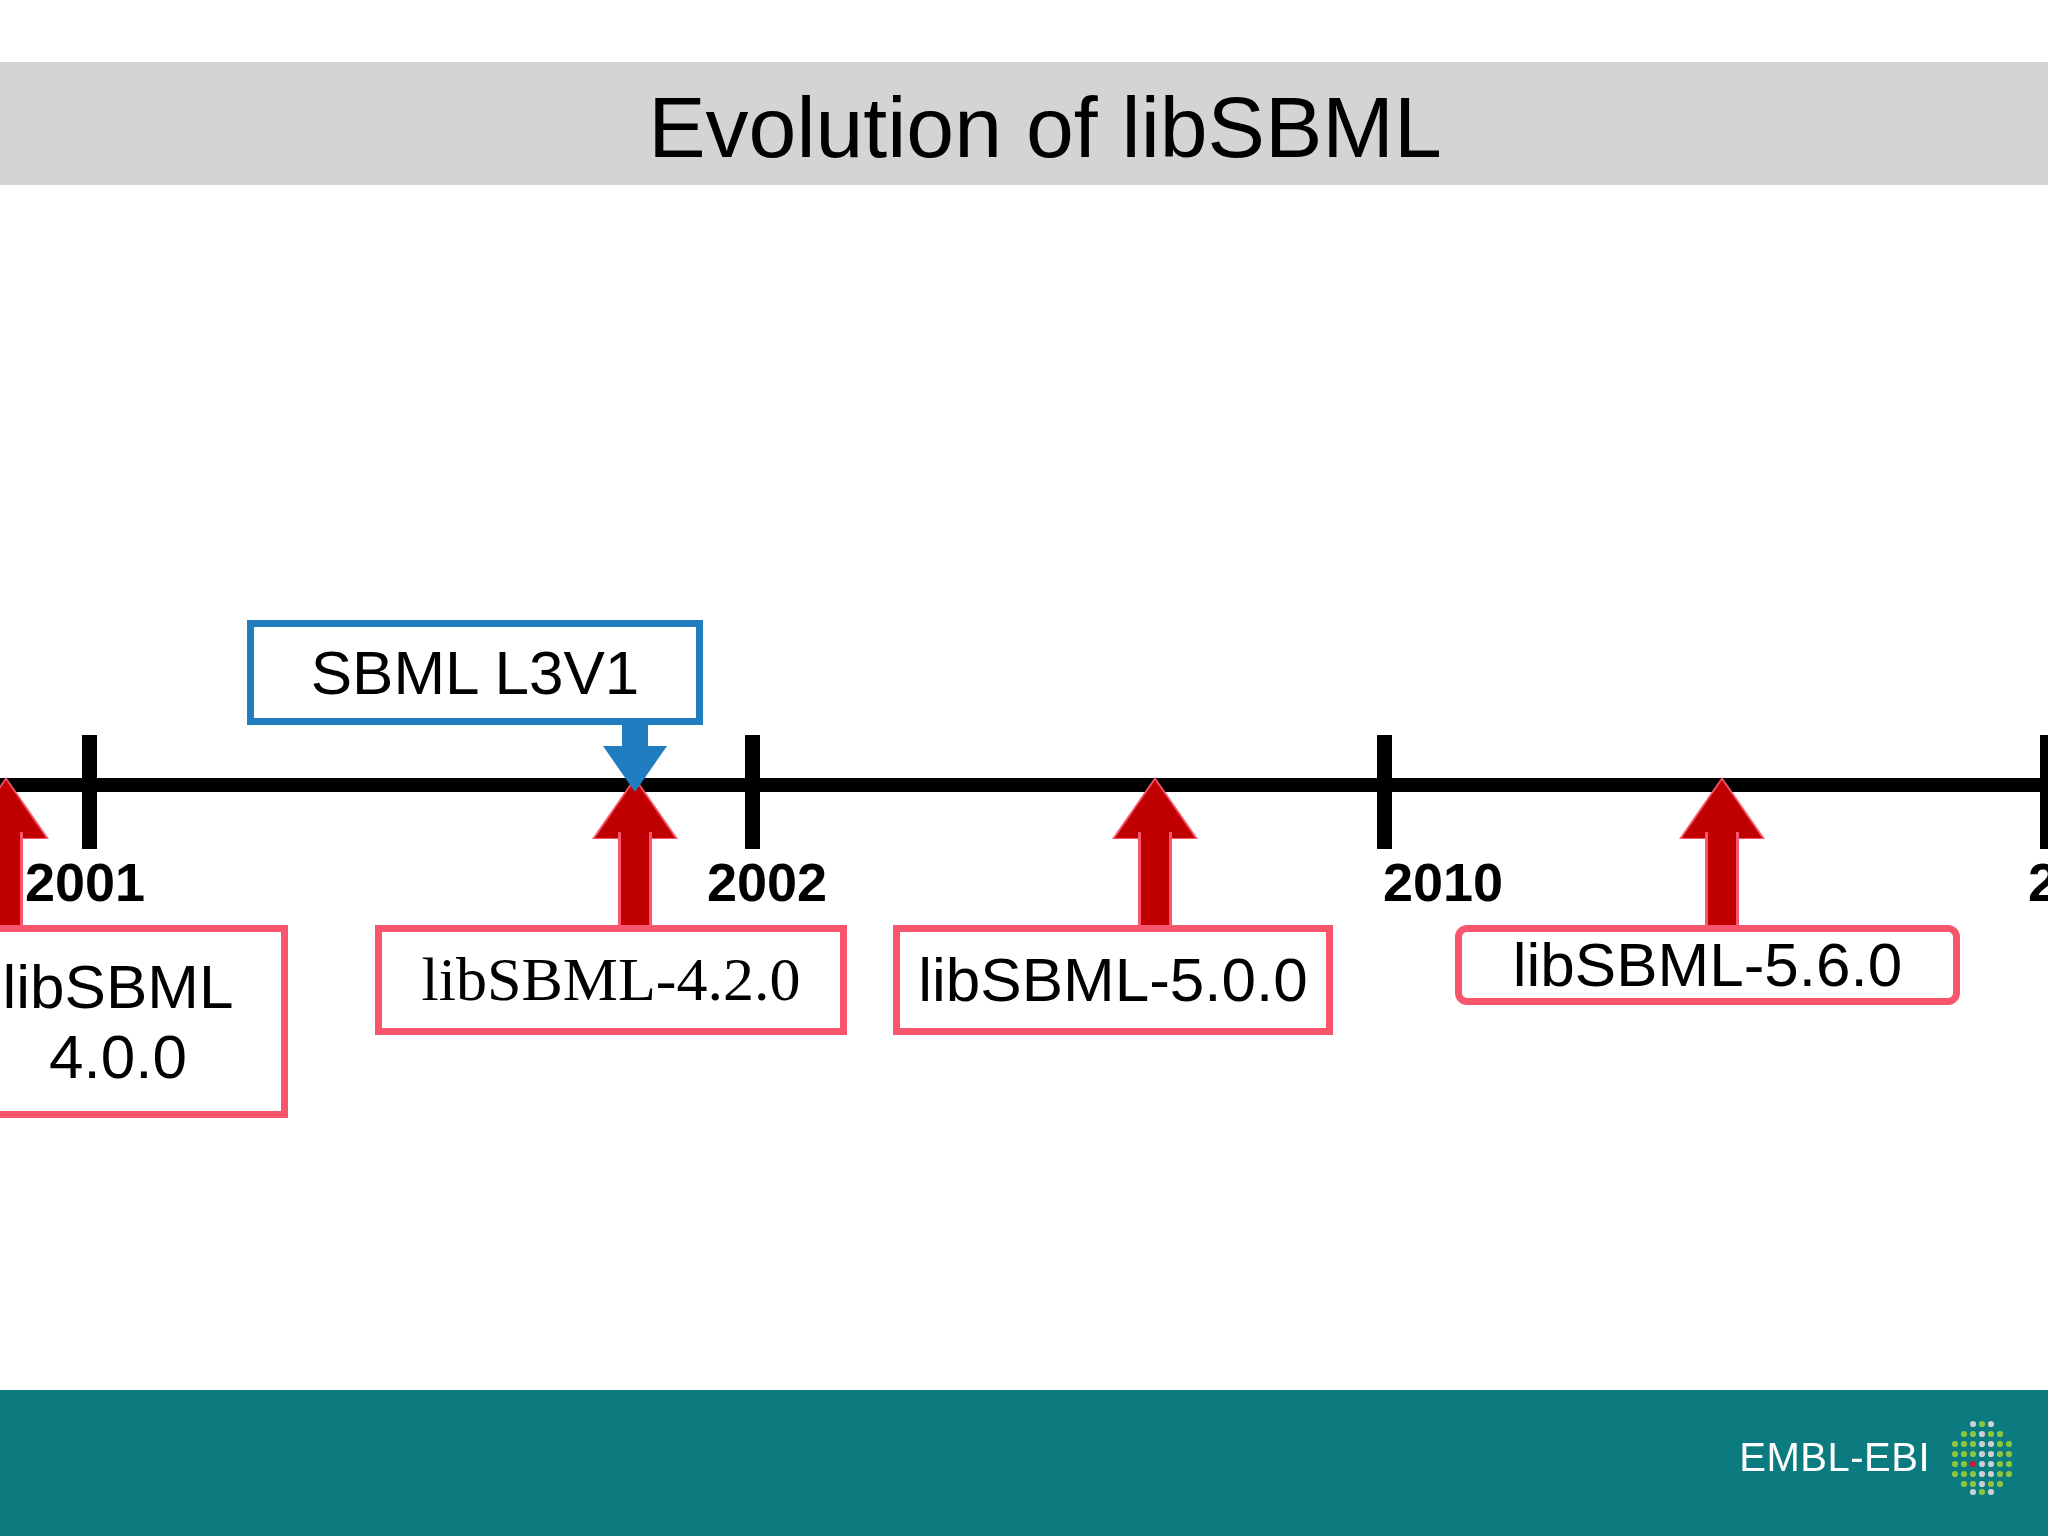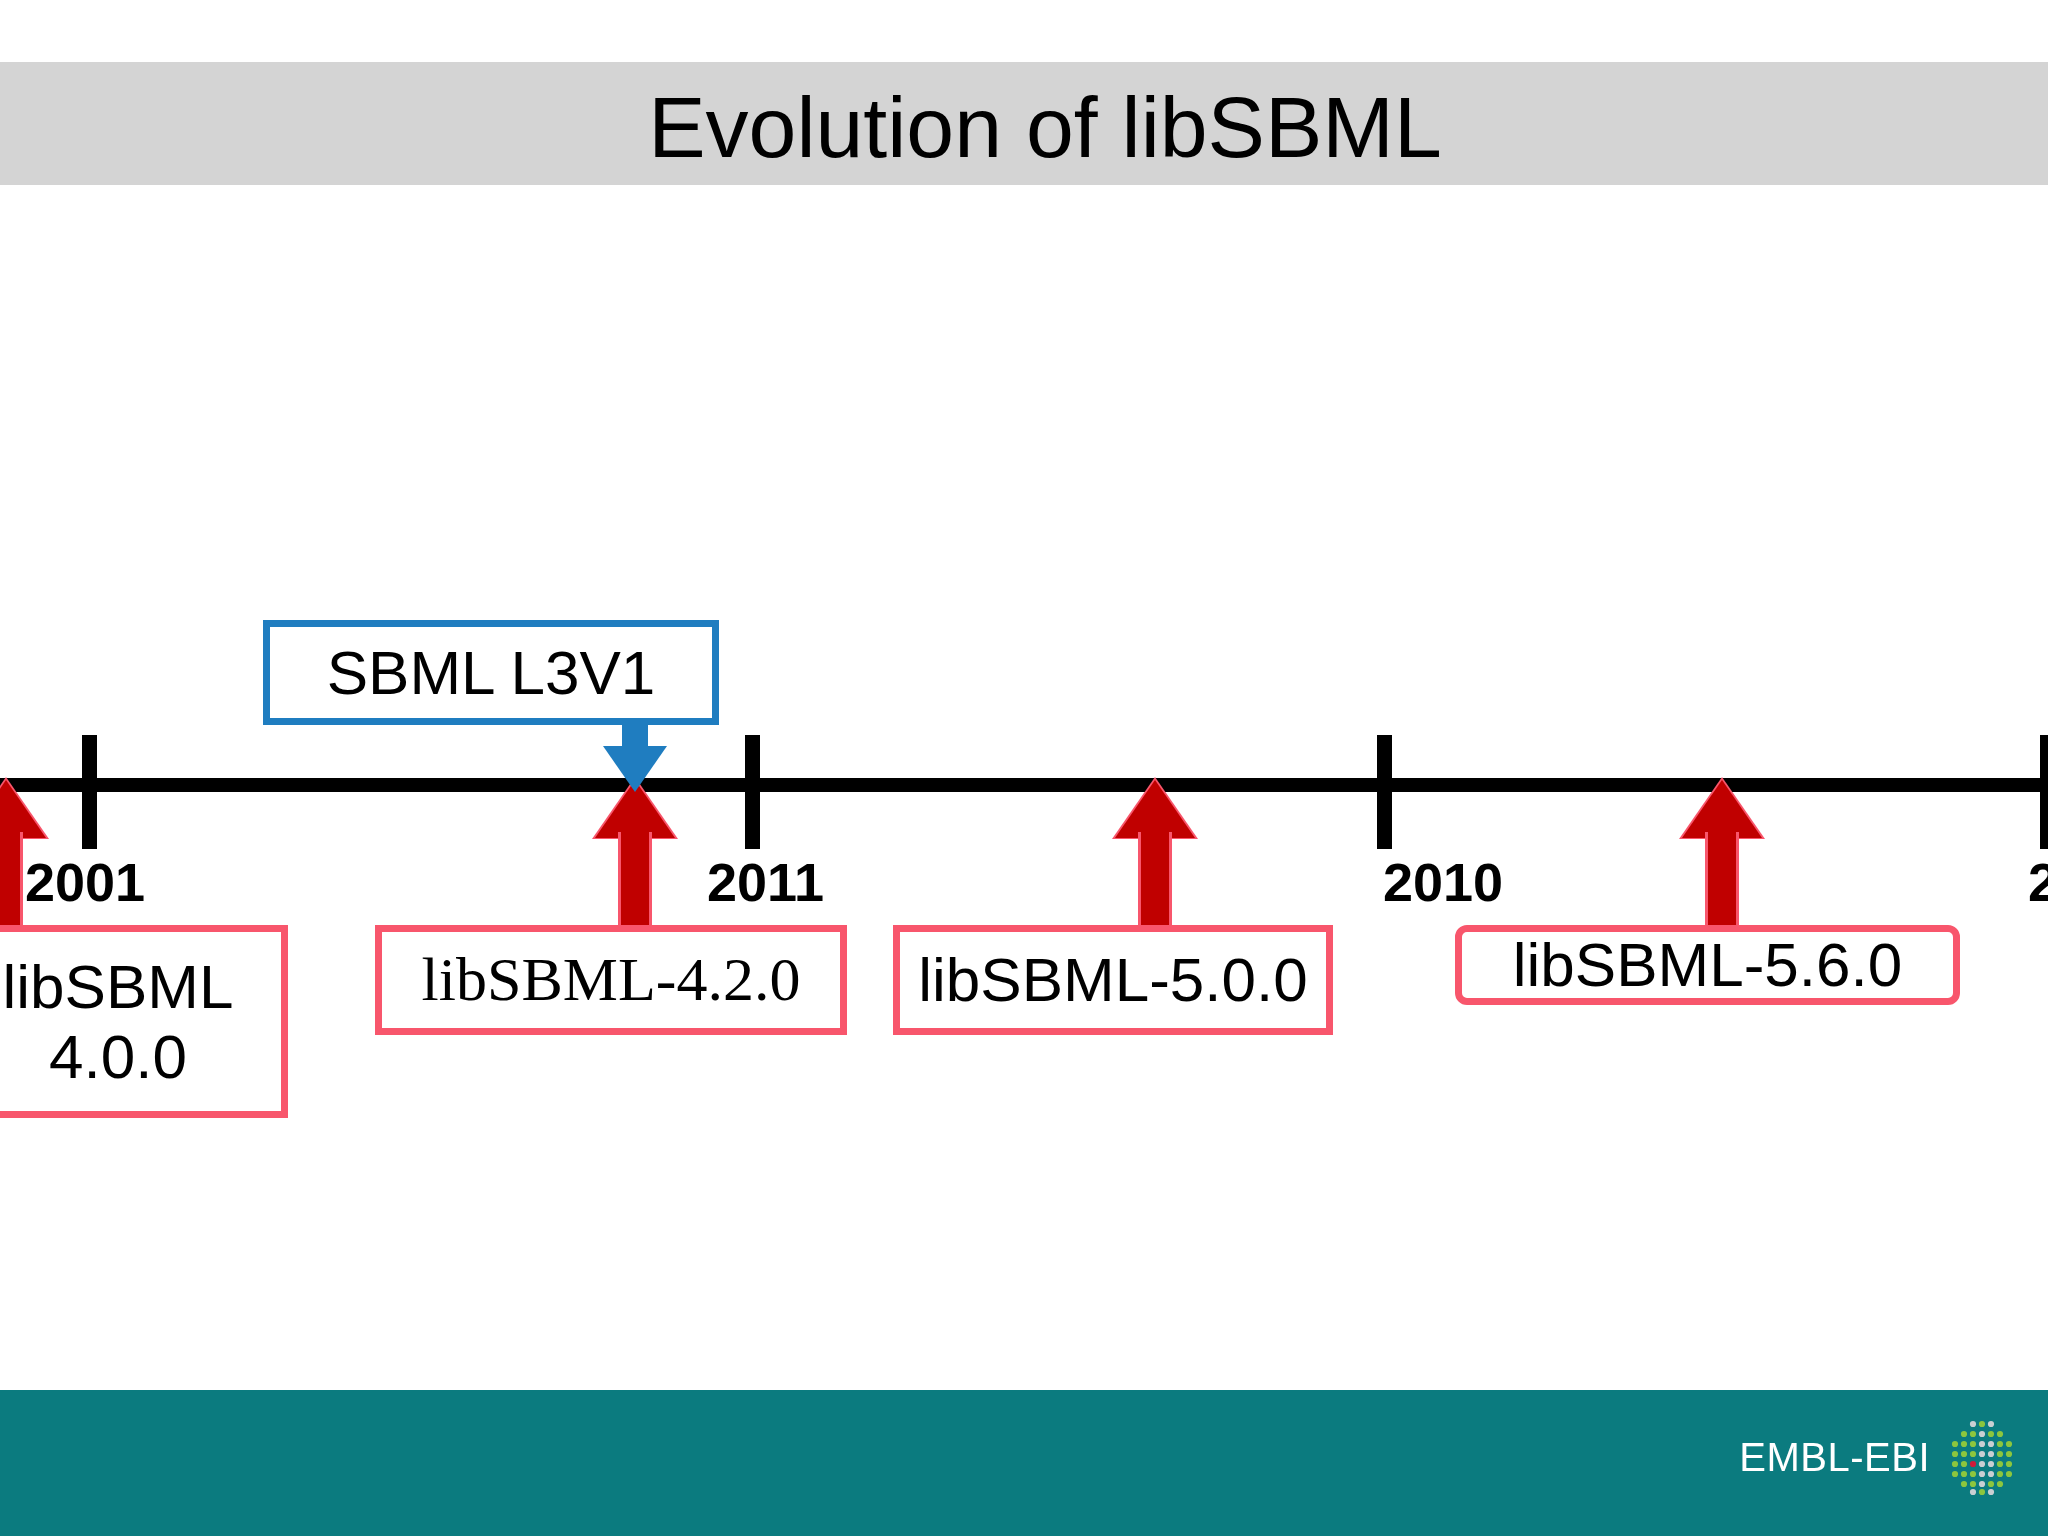--- a/index.html
+++ b/index.html
@@ -84,21 +84,20 @@
   
   .callout-box{
     position:absolute;
     background:#ffffff;
     border:7px solid #1f7dc0;
     box-sizing:border-box;
     display:flex;align-items:center;justify-content:center;
     font-size:62px;color:#000;line-height:1;
     font-family:"Liberation Sans", sans-serif;
     z-index:6;
-    margin-left:16px;
   }
 
   
   .footer{
     position:absolute;left:0;top:1390px;width:2048px;height:146px;
     background:#0b7b7f;
   }
   .sbml-logo{
     position:absolute;left:55px;top:1412px;width:200px;height:92px;
     border-radius:16px;
@@ -124,21 +123,21 @@
 
   <div class="title-band"></div>
   <div class="title-text">Evolution of libSBML</div>
 
   <div class="timeline-axis"></div>
 
   <div id="ticks-layer">
       <div class="tick" style="left: 82px;"></div>
       <div class="year-label" style="left: 25px;">2001</div>
       <div class="tick" style="left: 745px;"></div>
-      <div class="year-label" style="left: 707px;">2011</div>
+      <div class="year-label" style="left: 707px;">2002</div>
       <div class="tick" style="left: 1377px;"></div>
       <div class="year-label" style="left: 1383px;">2010</div>
       <div class="tick" style="left: 2040px;"></div>
       <div class="year-label" style="left: 2028px;">20</div>
     </div>
 
   <div id="red-arrows-layer">
       <div class="red-arrow" style="left: -39px; top: 780px; width: 90px; height: 155px;">
         <div class="head-outline"></div>
         <div class="head"></div>

